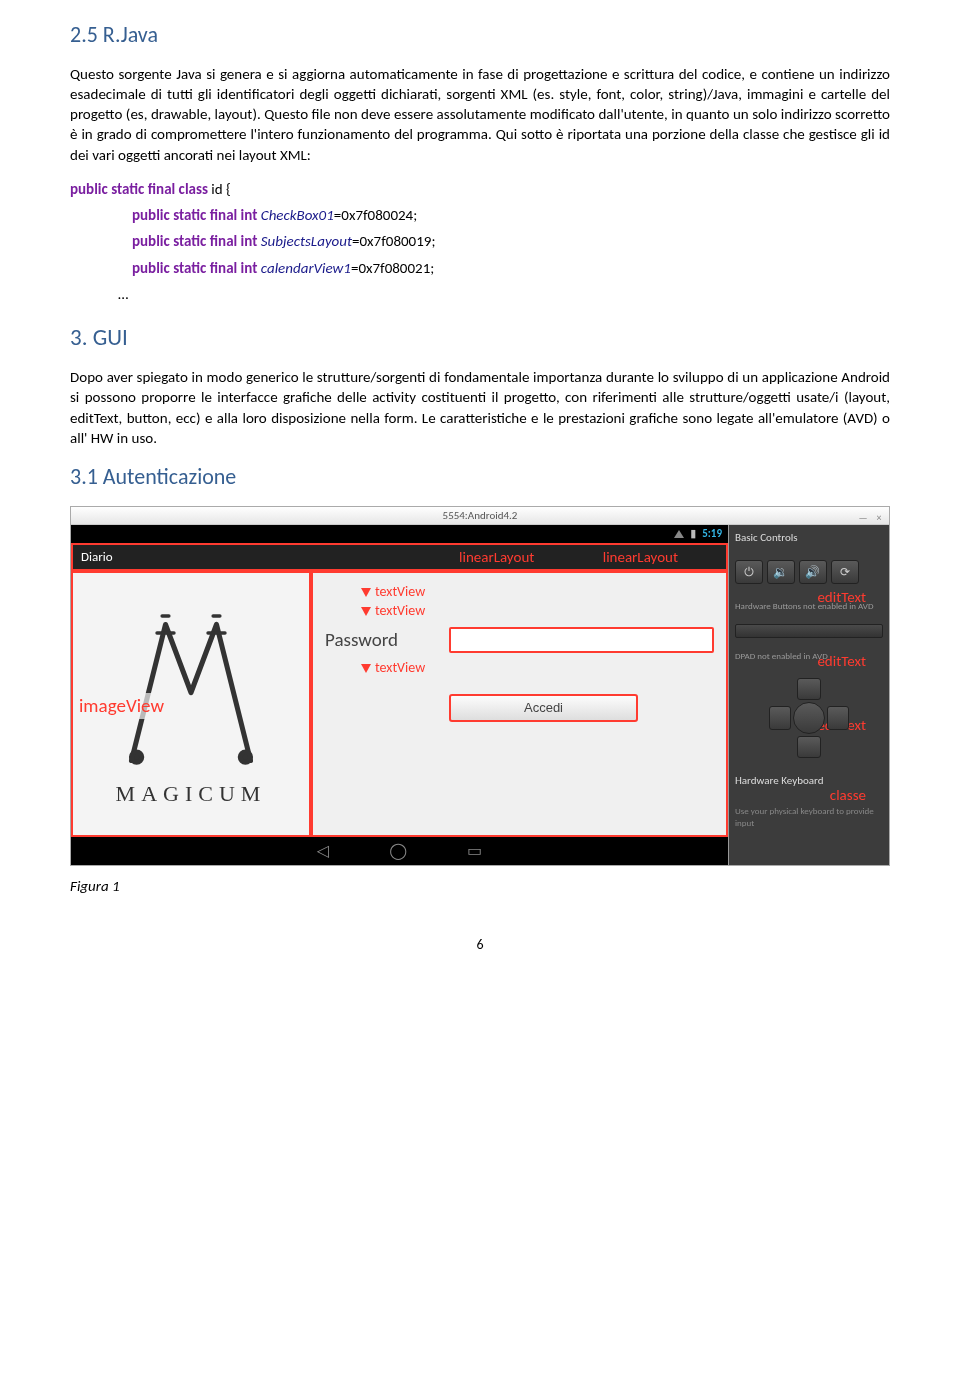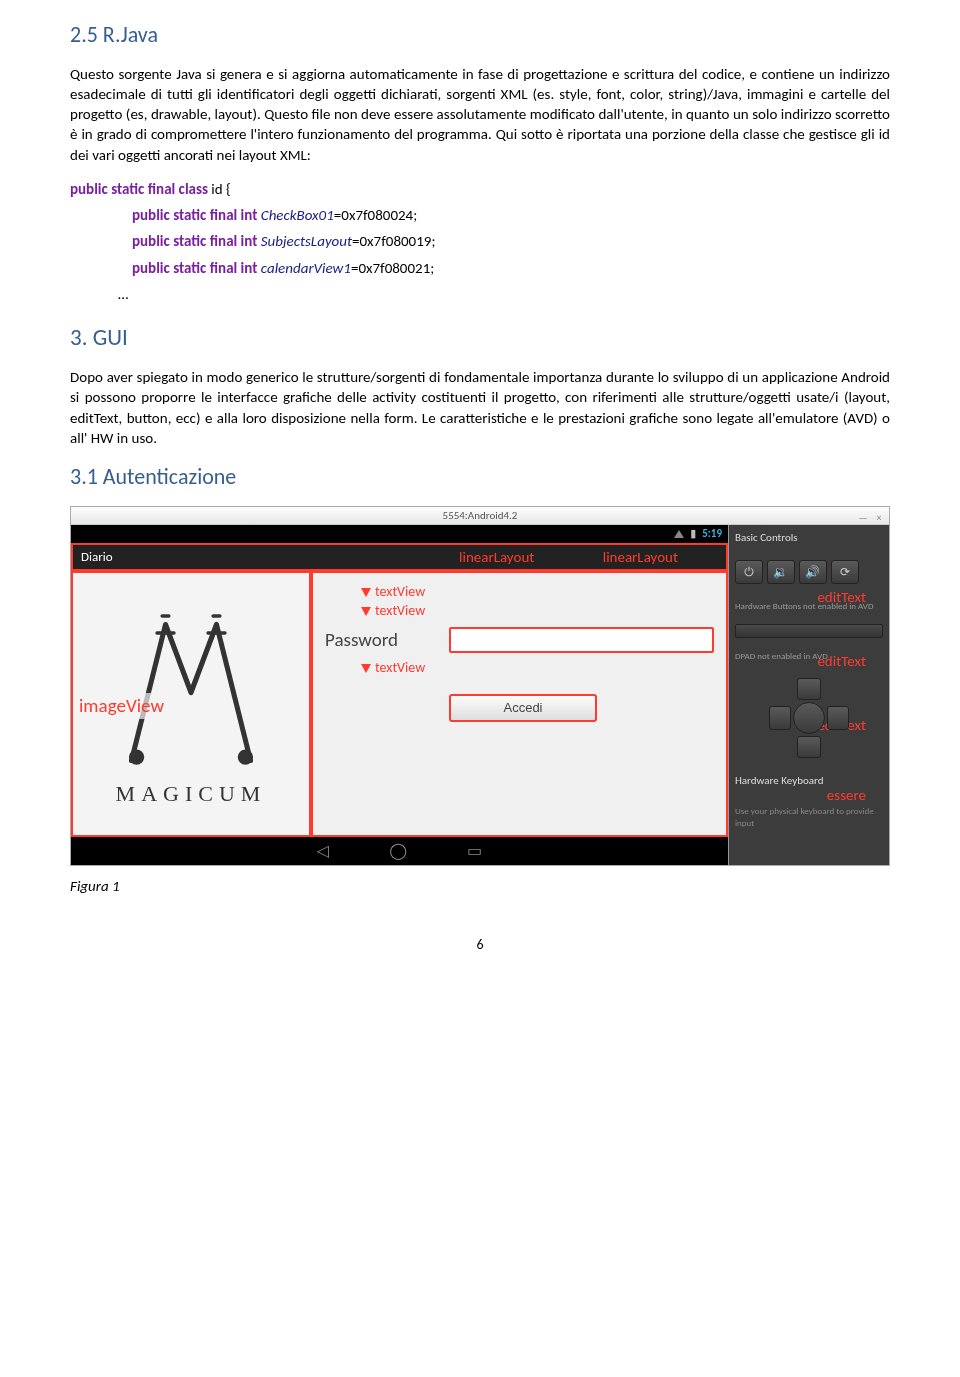--- a/index.html
+++ b/index.html
@@ -138,21 +138,21 @@
     width: 0; height: 0;
     border-left: 5px solid transparent;
     border-right: 5px solid transparent;
     border-top: 9px solid #ff3b30;
   }
   .et-anno {
     position: absolute; color: #ff3b30; font-size: 15px;
   }
   .accedi-btn {
     margin-left: 124px; margin-top: 16px;
-    width: 148px; height: 28px;
+    width: 189px; height: 28px;
     background: linear-gradient(#fcfcfc,#dedede);
     border: 1px solid #999; border-radius: 3px;
     font-size: 13px; color: #444;
     border: 2px solid #ff3b30;
   }
   .btn-anno {
     position: absolute; color: #ff3b30; font-size: 15px;
   }
   .navbar {
     height: 28px; background: #000;
@@ -272,21 +272,21 @@
               <span class="lbl">Password</span>
               <input type="password" style="">
             </div>
             <div class="tv-anno">
                 <span class="arrow-down"></span>
                 <span>textView</span>
               </div>
             <div class="et-anno" style="top:142px; right:-140px;">editText</div>
 
             <button class="accedi-btn">Accedi</button>
-            <div class="btn-anno" style="top:212px; right:-140px;">essere</div>
+            <div class="btn-anno" style="top:212px; right:-140px;">classe</div>
           </div>
         </div>
         <div class="navbar">
           <span>◁</span>
           <span>◯</span>
           <span>▭</span>
         </div>
       </div>
 
       <div class="sidepanel">

